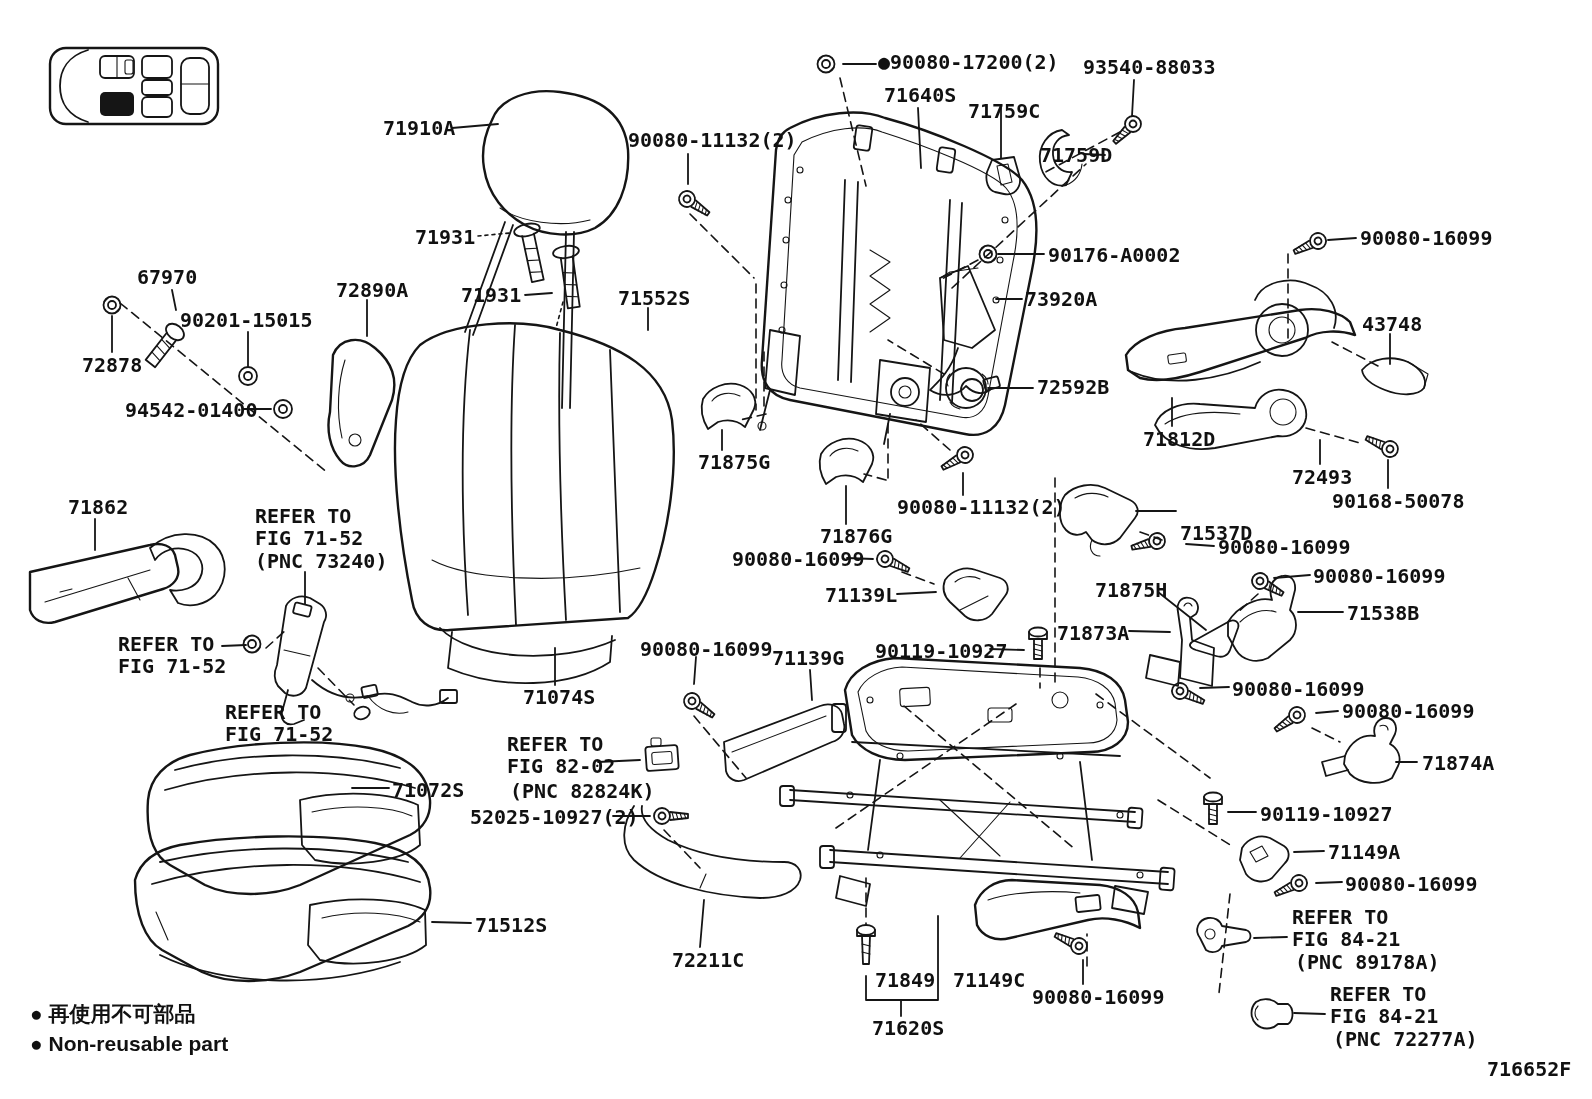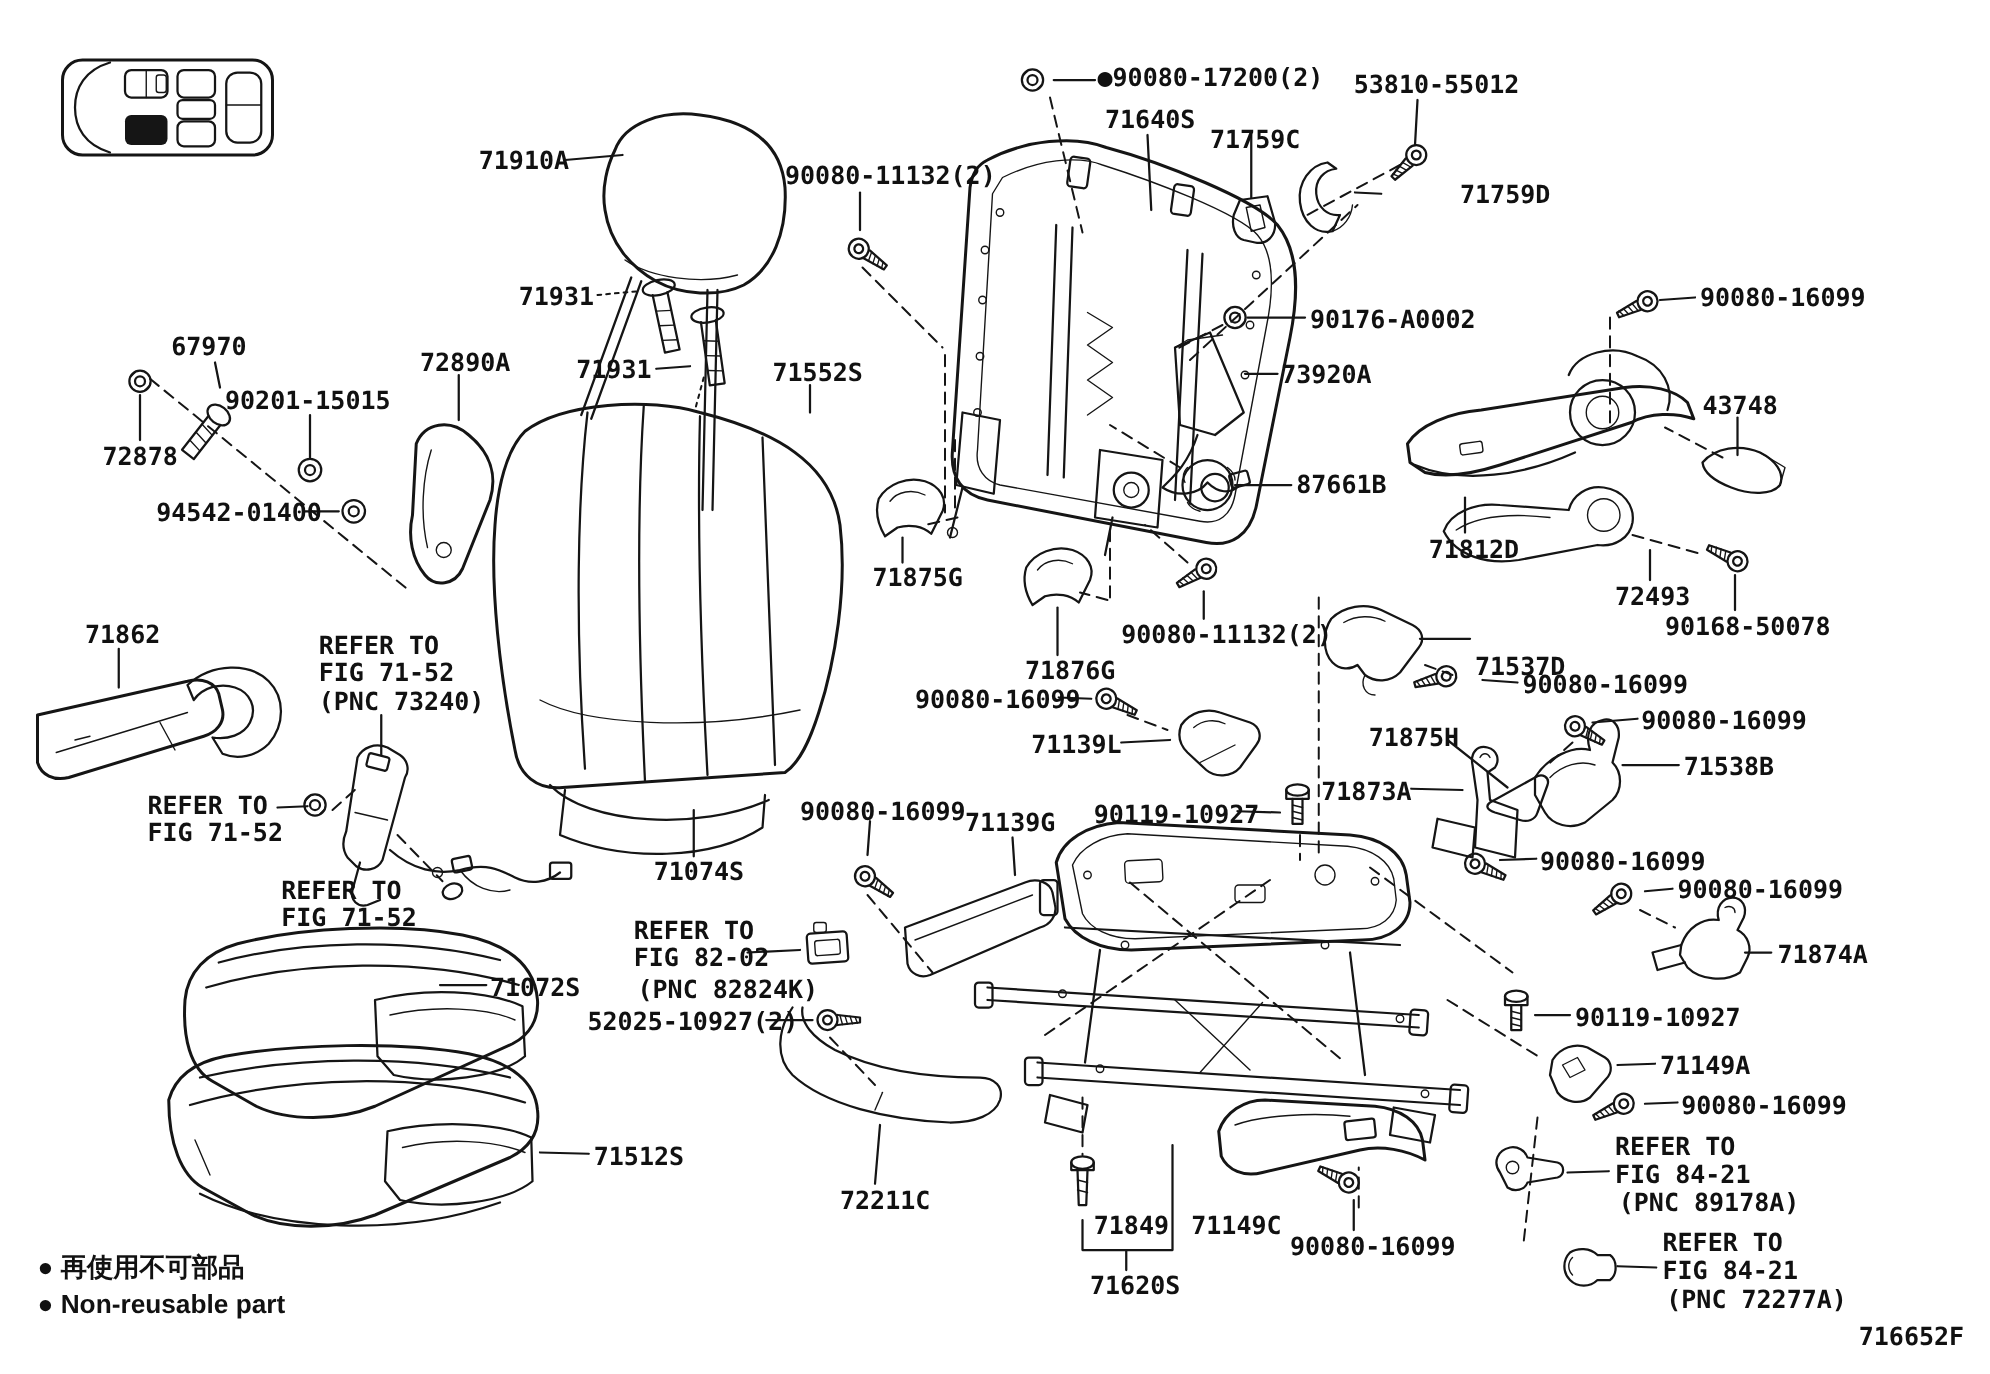--- a/index.html
+++ b/index.html
@@ -404,38 +404,38 @@
     <path class="d" d="M1312,728 L1340,742"></path>
     <path class="d" d="M866,878 L866,924"></path>
     <path class="d" d="M1087,966 L1087,934"></path>
     <path class="d2" d="M478,236 L510,233"></path>
     <path class="d2" d="M563,302 L556,328"></path>
   </g>
 </svg>
 
 <div class="lbl" style="left:383px;top:118px">71910A</div>
 <div class="lbl" style="left:878px;top:52px">●90080-17200(2)</div>
-<div class="lbl" style="left:1083px;top:57px">53810-55012</div>
+<div class="lbl" style="left:1083px;top:57px">93540-88033</div>
 <div class="lbl" style="left:884px;top:85px">71640S</div>
 <div class="lbl" style="left:968px;top:101px">71759C</div>
 <div class="lbl" style="left:628px;top:130px">90080-11132(2)</div>
-<div class="lbl" style="left:1168px;top:145px">71759D</div>
+<div class="lbl" style="left:1040px;top:145px">71759D</div>
 <div class="lbl" style="left:1360px;top:228px">90080-16099</div>
 <div class="lbl" style="left:415px;top:227px">71931</div>
 <div class="lbl" style="left:461px;top:285px">71931</div>
 <div class="lbl" style="left:137px;top:267px">67970</div>
 <div class="lbl" style="left:336px;top:280px">72890A</div>
 <div class="lbl" style="left:180px;top:310px">90201-15015</div>
 <div class="lbl" style="left:618px;top:288px">71552S</div>
 <div class="lbl" style="left:1048px;top:245px">90176-A0002</div>
 <div class="lbl" style="left:82px;top:355px">72878</div>
 <div class="lbl" style="left:1025px;top:289px">73920A</div>
 <div class="lbl" style="left:1362px;top:314px">43748</div>
 <div class="lbl" style="left:125px;top:400px">94542-01400</div>
-<div class="lbl" style="left:1037px;top:377px">87661B</div>
+<div class="lbl" style="left:1037px;top:377px">72592B</div>
 <div class="lbl" style="left:1143px;top:429px">71812D</div>
 <div class="lbl" style="left:698px;top:452px">71875G</div>
 <div class="lbl" style="left:1292px;top:467px">72493</div>
 <div class="lbl" style="left:1332px;top:491px">90168-50078</div>
 <div class="lbl" style="left:897px;top:497px">90080-11132(2)</div>
 <div class="lbl" style="left:1180px;top:523px">71537D</div>
 <div class="lbl" style="left:68px;top:497px">71862</div>
 <div class="lbl" style="left:255px;top:506px">REFER TO</div>
 <div class="lbl" style="left:255px;top:528px">FIG 71-52</div>
 <div class="lbl" style="left:255px;top:551px">(PNC 73240)</div>

